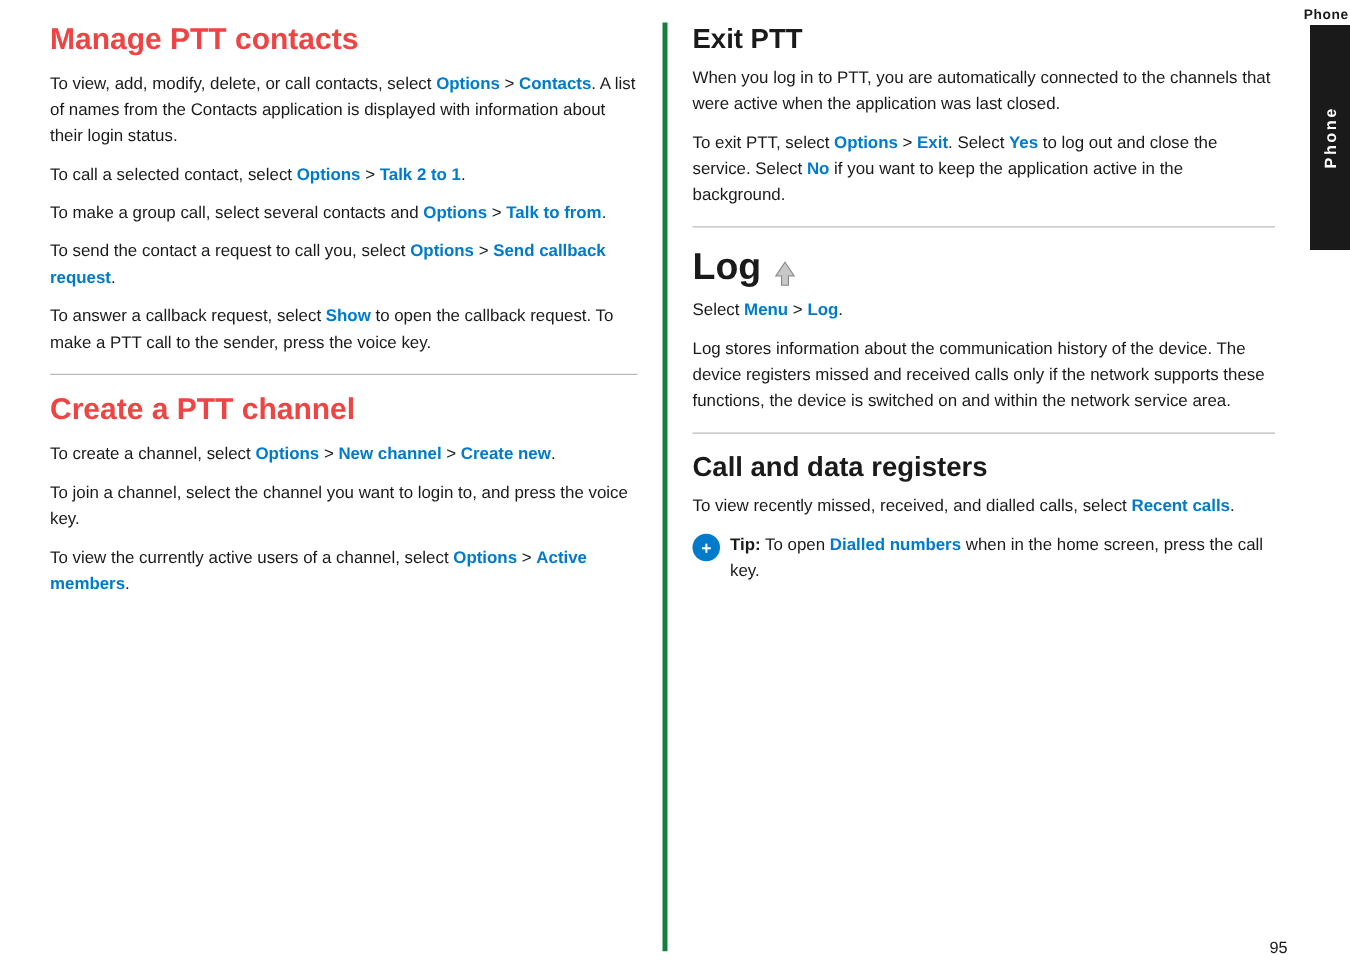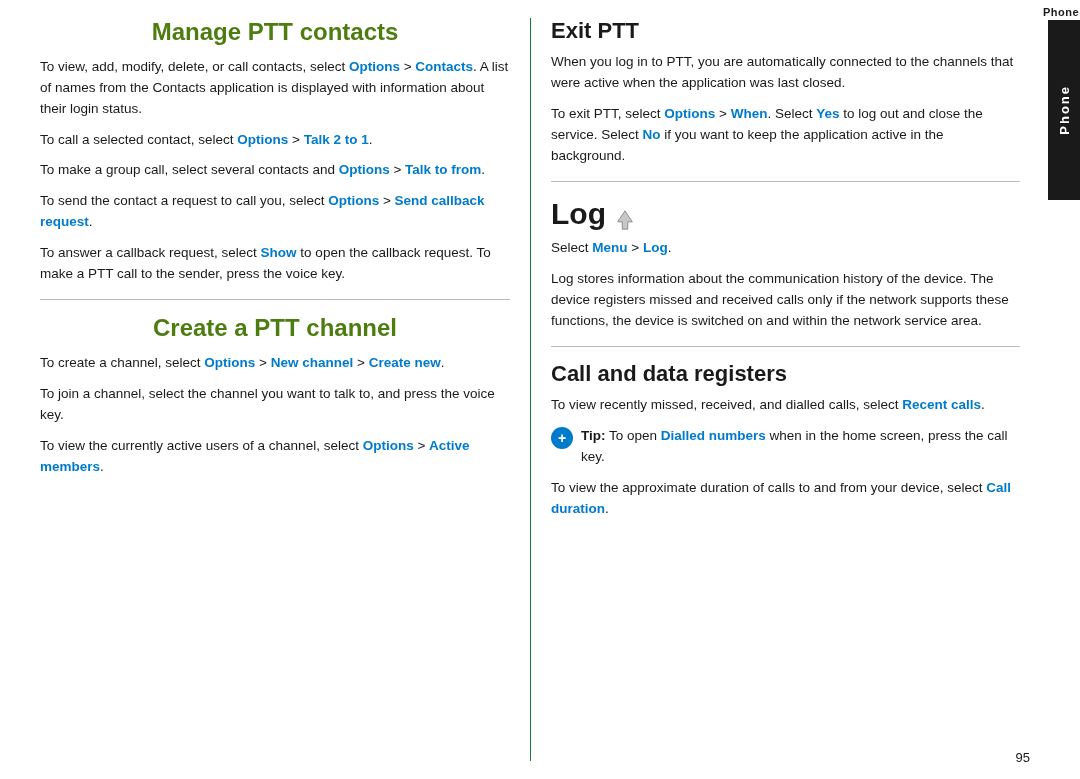--- a/index.html
+++ b/index.html
@@ -72,31 +72,30 @@
     }
 
     .left-column {
       width: 490px;
       padding-right: 20px;
     }
 
     .right-column {
       width: 490px;
       padding-left: 20px;
-      border-left: 1px solid #15803d;
+      border-left: 4px solid #15803d;
     }
 
     
     .section-title {
       font-size: 24px;
       font-weight: bold;
-      color: #4d7c0f;
+      color: #ef4444;
       margin-bottom: 10px;
       line-height: 1.2;
-      text-align: center;
     }
 
     .section-title-medium {
       font-size: 22px;
       font-weight: bold;
       color: #1a1a1a;
       margin-bottom: 8px;
       line-height: 1.2;
     }
 
@@ -222,42 +221,42 @@
       <hr class="divider">
 
       <div>
         <h2 class="section-title">Create a PTT channel</h2>
 
         <p class="paragraph">
           To create a channel, select <a class="link">Options</a> &gt; <a class="link">New channel</a> &gt; <a class="link">Create new</a>.
         </p>
 
         <p class="paragraph">
-          To join a channel, select the channel you want to talk to, and press the voice key.
+          To join a channel, select the channel you want to login to, and press the voice key.
         </p>
 
 
         <p class="paragraph">
           To view the currently active users of a channel, select <a class="link">Options</a> &gt; <a class="link">Active members</a>.
         </p>
       </div>
 
     </div>
 
     <div class="right-column">
 
       <div>
         <h2 class="section-title-medium">Exit PTT</h2>
 
         <p class="paragraph">
           When you log in to PTT, you are automatically connected to the channels that were active when the application was last closed.
         </p>
 
         <p class="paragraph">
-          To exit PTT, select <a class="link">Options</a> &gt; <a class="link">When</a>. Select <a class="link">Yes</a> to log out and close the service. Select <a class="link">No</a> if you want to keep the application active in the background.
+          To exit PTT, select <a class="link">Options</a> &gt; <a class="link">Exit</a>. Select <a class="link">Yes</a> to log out and close the service. Select <a class="link">No</a> if you want to keep the application active in the background.
         </p>
       </div>
 
       <hr class="divider">
 
       <div>
         <h2 class="section-title-large">
           <span>Log</span>
           <span class="arrow-icon">
             <svg viewBox="0 0 24 24" fill="none" xmlns="http://www.w3.org/2000/svg">
@@ -284,23 +283,20 @@
 
         <div class="tip-box">
           <div class="tip-icon">
             <span class="tip-icon-text">+</span>
           </div>
           <p class="tip-content">
             <strong>Tip:</strong> To open <a class="link">Dialled numbers</a> when in the home screen, press the call key.
           </p>
         </div>
 
-        <p class="paragraph">
-          To view the approximate duration of calls to and from your device, select <a class="link">Call duration</a>.
-        </p>
       </div>
 
     </div>
   </div>
 
   <div class="side-tab">
     <span class="side-tab-label-top">Phone</span>
     <div class="side-tab-phone">
       <span>Phone</span>
     </div>

